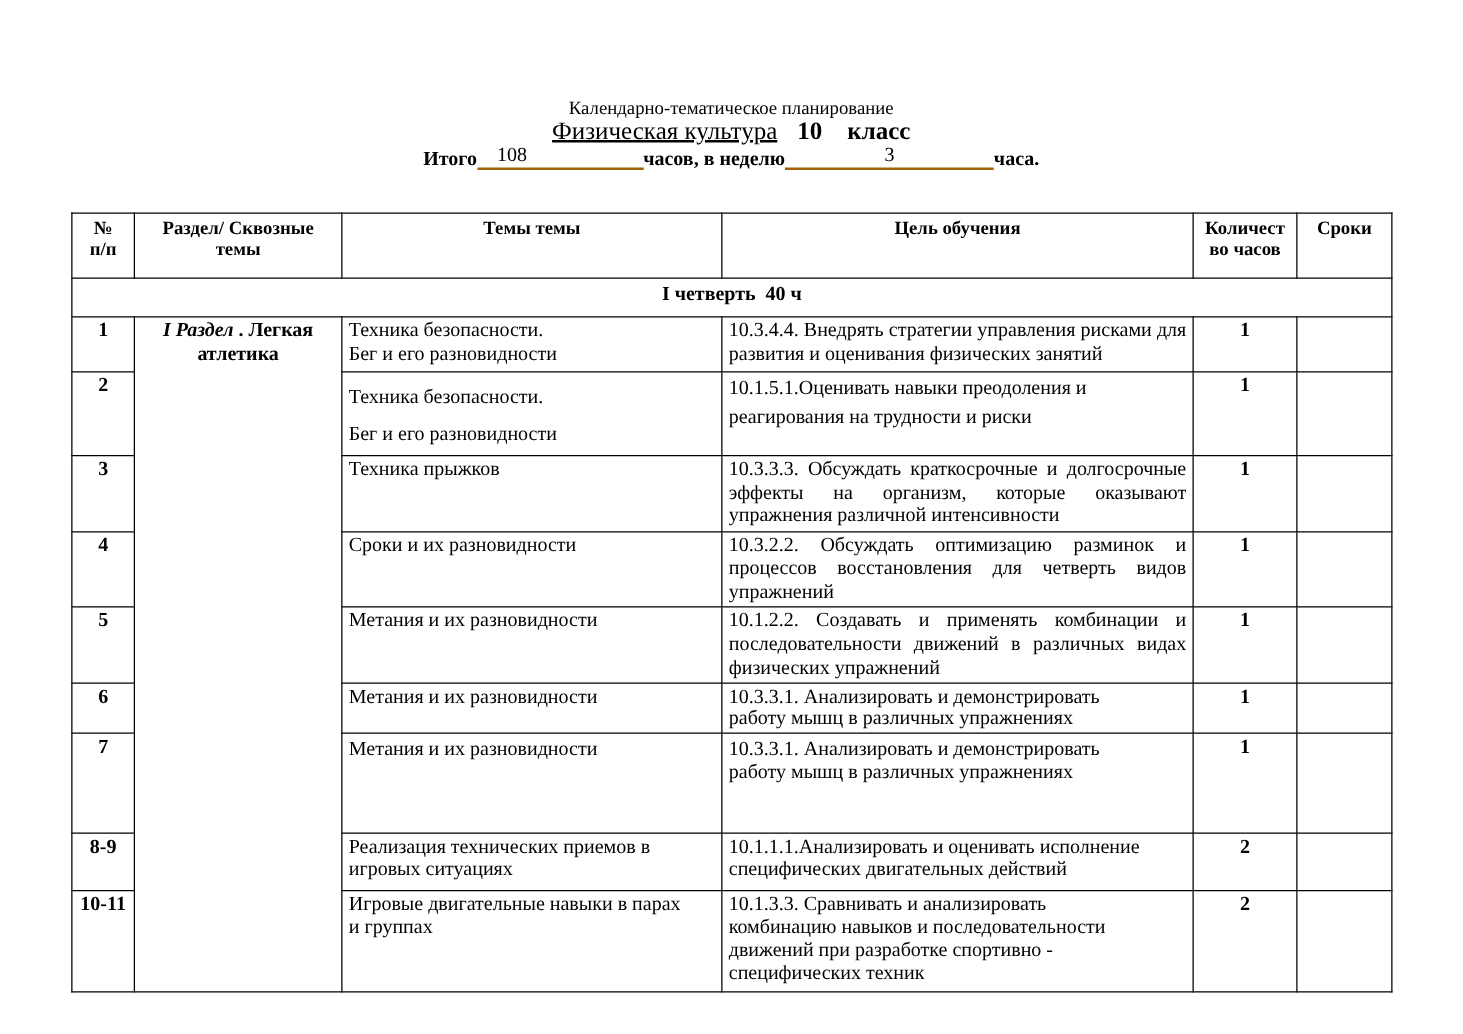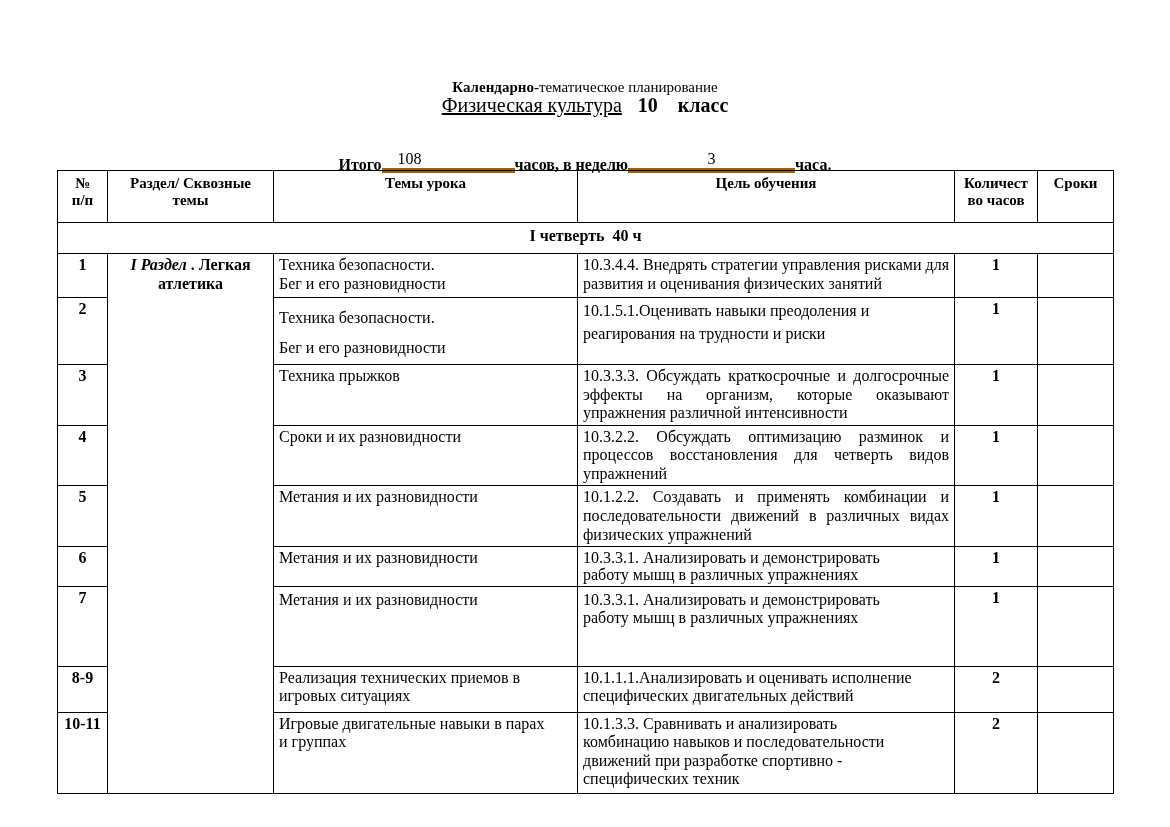--- a/index.html
+++ b/index.html
@@ -19,33 +19,32 @@
   
   .doc-header {
     position: absolute;
     top: 79px;
     left: 0;
     width: 100%;
     text-align: center;
     line-height: 17px;
   }
   .t1 { font-size: 15px; }
-  .t1 .b { font-weight: bold; }
+  .t1 .b { font-weight: normal; }
   .t2 { font-size: 20px; margin-top: 1px; }
   .t2 .subject { text-decoration: underline; }
   .t2 .grade { font-weight: bold; margin-left: 16px; }
   .t2 .grade-word { font-weight: bold; margin-left: 20px; }
   .t3 { font-size: 16px; font-weight: bold; margin-top: 2px; }
   .blank {
     display: inline-block;
-    border-bottom: 5px solid #a16207;
+    border-bottom: 2px solid #a16207;
     font-weight: normal;
     vertical-align: bottom;
     line-height: 18px;
-    margin-top: 34px;
   }
   .blank1 { width: 133px; text-align: left; padding-left: 16px; box-sizing: border-box; }
   .blank2 { width: 167px; text-align: center; }
 
   
   table.plan {
     position: absolute;
     left: 57px;
     top: 170px;
     width: 1056px;
@@ -134,21 +133,21 @@
       <col style="width:377px">
       <col style="width:83px">
       <col style="width:76px">
     </colgroup>
 
     <tbody>
         <tr class="hdr">
       <th>№
 п/п</th>
       <th>Раздел/ Сквозные темы</th>
-      <th>Темы урока</th>
+      <th>Темы темы</th>
       <th>Цель обучения</th>
       <th>Количест
 во часов</th>
       <th>Сроки</th>
     </tr>
 
     <tr class="qr">
       <td colspan="6">I четверть  40 ч</td>
     </tr>
 

